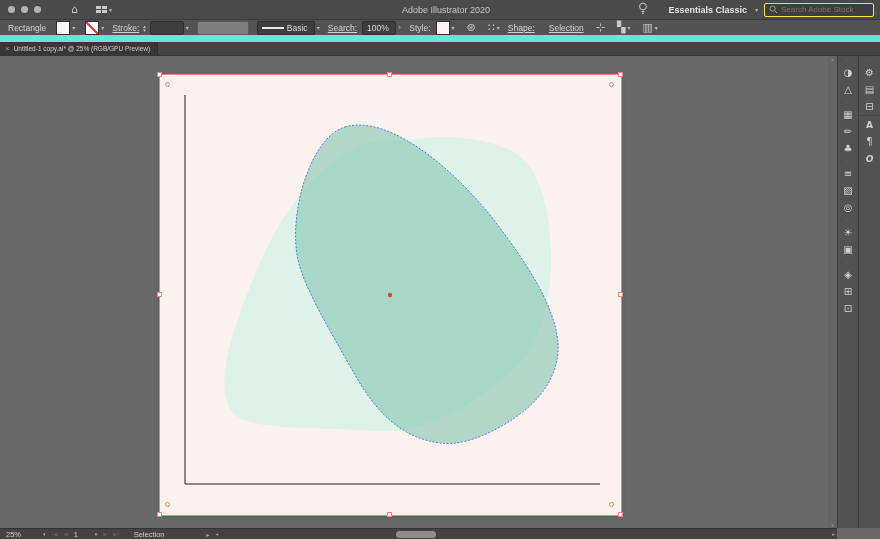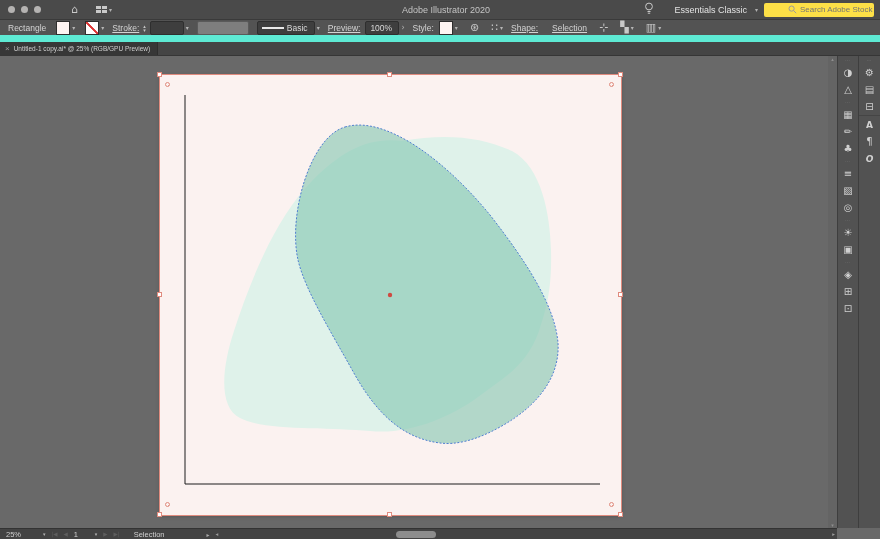--- a/index.html
+++ b/index.html
@@ -26,27 +26,27 @@
   .tb-icon { color:#c9c9c9; font-size:11px; line-height:20px; }
   #home-icon { margin-left:30px; }
   #appgrid { margin-left:18px; display:grid; grid-template-columns:5px 5px; grid-template-rows:3px 3px; gap:1px; }
   #appgrid i { background:#c9c9c9; display:block; }
   .chev { color:#b0b0b0; font-size:6px; margin-left:2px; }
   #win-title { position:absolute; left:12px; right:0; text-align:center; color:#c4c4c4; font-size:9px; pointer-events:none; }
   #titlebar-right { margin-left:auto; display:flex; align-items:center; margin-right:6px; z-index:2; }
   #bulb-icon { margin-right:14px; }
   #workspace-btn {
     display:flex; align-items:center; gap:6px;
-    color:#e3e3e3; font-weight:normal; font-size:9px;
+    color:#e3e3e3; font-weight:bold; font-size:9px;
     padding:2px 6px; cursor:default;
   }
   #search-box {
     width:110px; height:14px; background:#3e3e3e;
-    border:7px solid #fde047; border-radius:2px;
-    display:flex; align-items:center; gap:3px; padding:0 17px;
+    border:1px solid #fde047; border-radius:2px;
+    display:flex; align-items:center; gap:3px; padding:0 4px;
     color:#9b9b9b; font-size:8px;
   }
   #search-box svg { flex:0 0 auto; }
   #search-input { background:transparent; border:none; outline:none; color:#9b9b9b; font-size:8px; width:80px; font-family:inherit; }
 
   
   #controlbar {
     position:absolute; left:0; top:20px; width:880px; height:22px;
     background:var(--controlbar-bg,#535353);
     border-bottom:7px solid #5eead4;
@@ -208,21 +208,21 @@
     <span class="icon">▾</span>
   </span>
   <span class="dark-field" style="width:34px; margin-left:4px;"></span>
   <span class="sw-chev icon">▾</span>
   <span id="width-profile"></span>
   <span class="dark-field" id="brush-preview">
     <span id="brush-line"></span>
     <span>Basic</span>
   </span>
   <span class="sw-chev icon">▾</span>
-  <span class="cb-label link">Preview:</span>
+  <span class="cb-label link">Search:</span>
   <span class="dark-field" style="width:34px; margin-left:5px;">
     <span>100%</span>
   </span>
   <span class="sw-chev icon" style="font-size:8px;">›</span>
   <span class="cb-label">Style:</span>
   <span class="swatch" style="margin-left:5px;"></span>
   <span class="sw-chev icon">▾</span>
   <span class="cb-icon icon">⊛</span>
   <span class="cb-icon icon">∷</span>
   <span class="sw-chev icon">▾</span>

